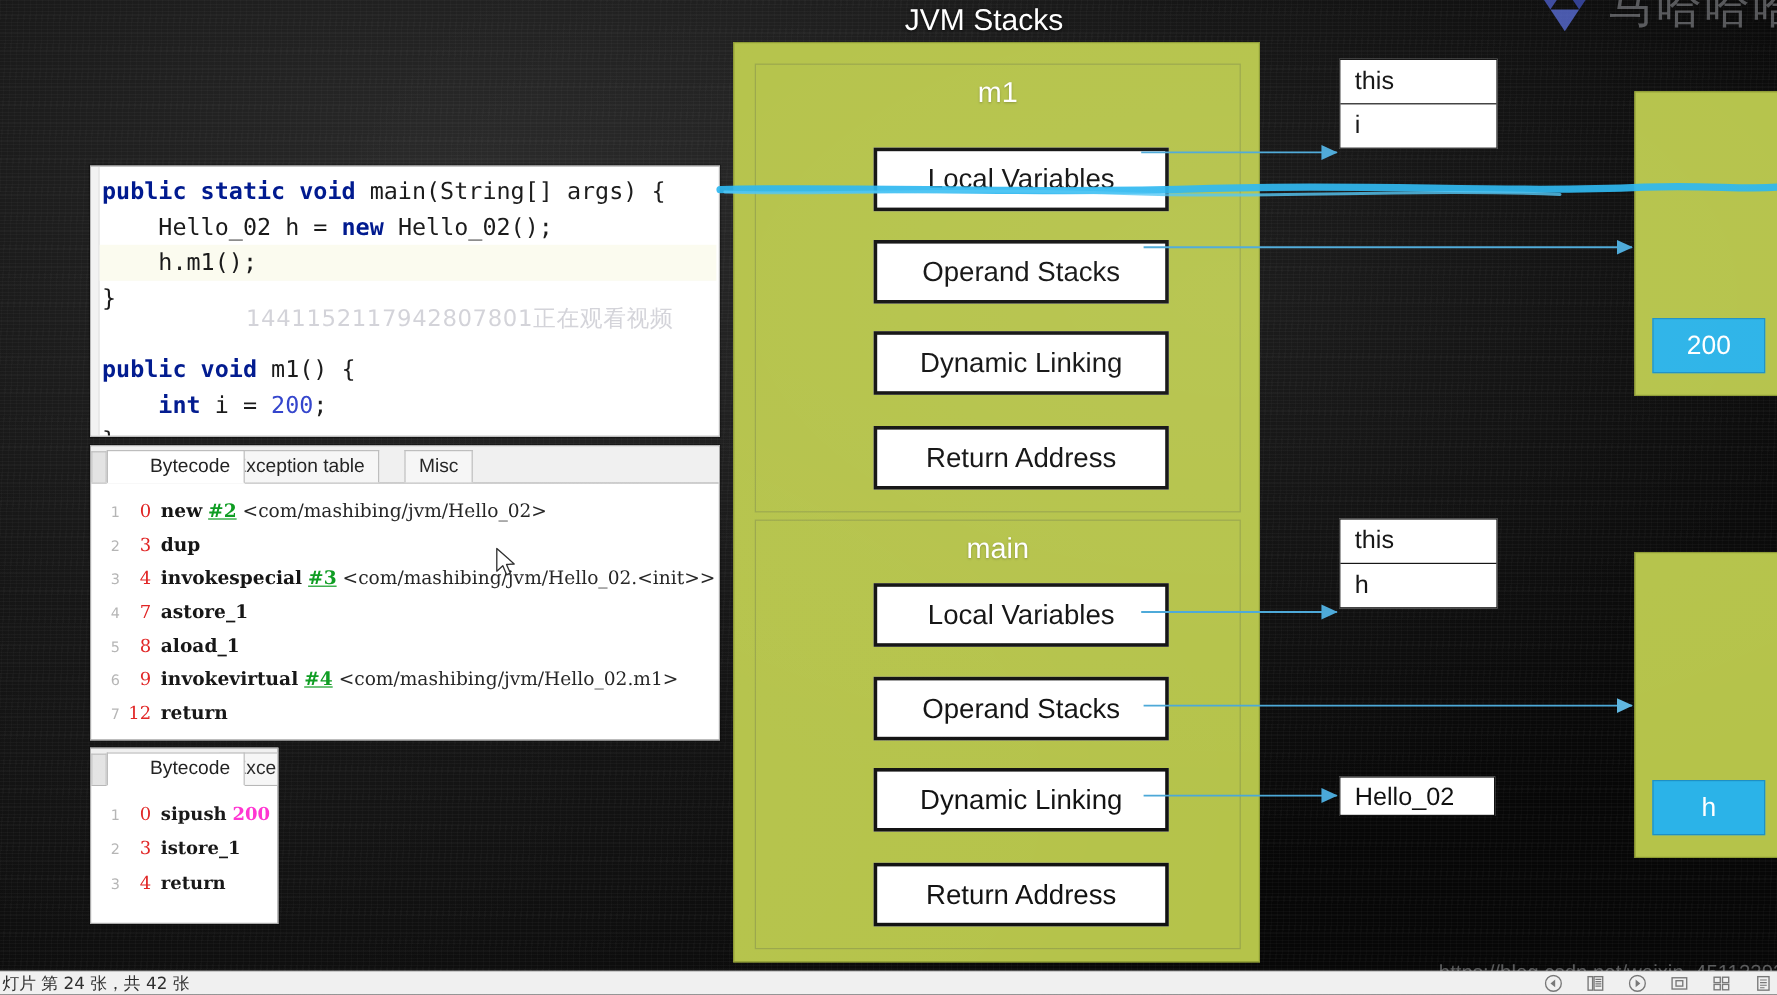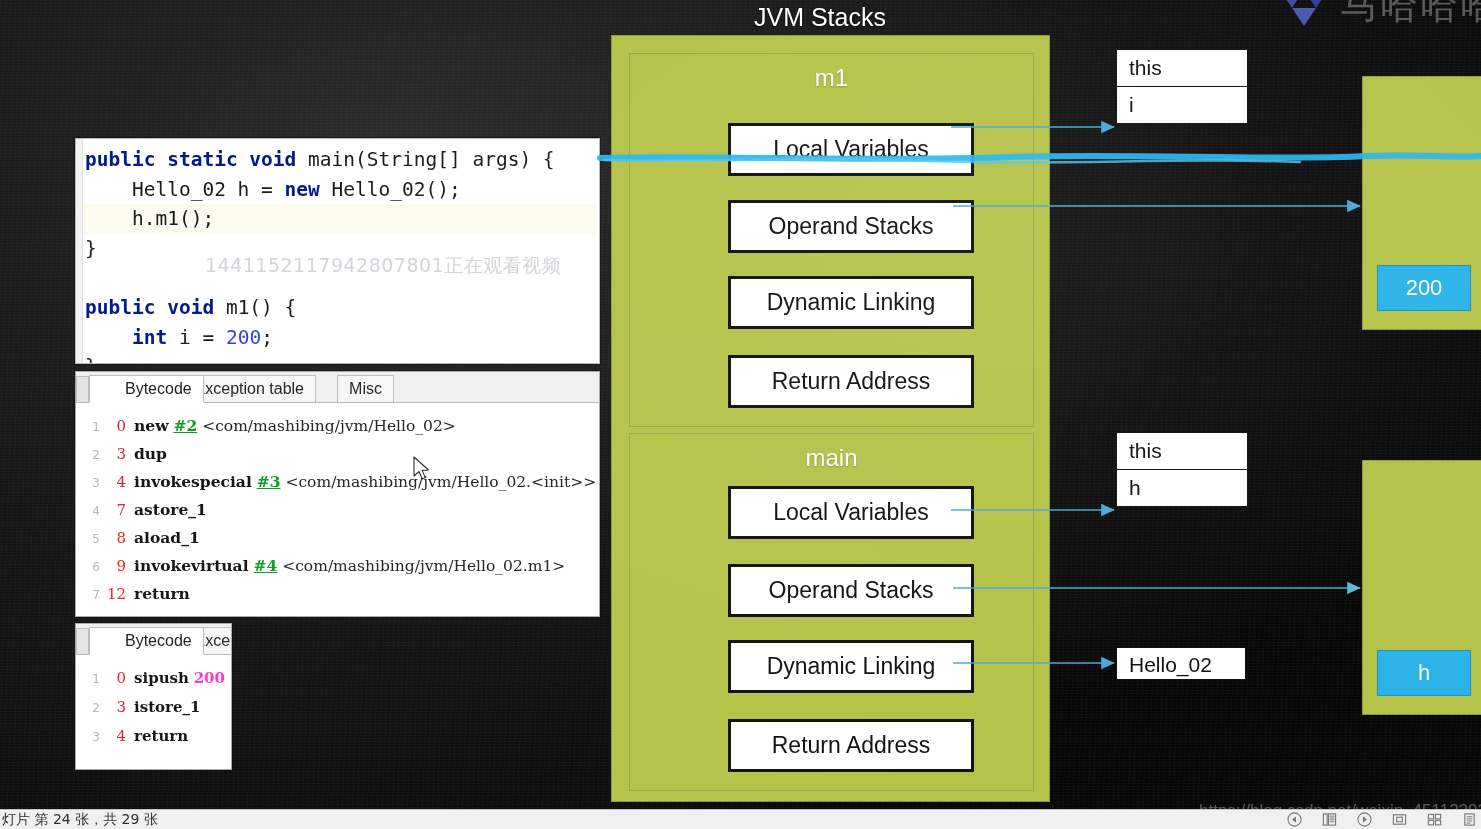--- a/index.html
+++ b/index.html
@@ -275,21 +275,21 @@
     <line x1="953" y1="663" x2="1114" y2="663" stroke="#4aa8d8" stroke-width="1.6" marker-end="url(#ah)"></line>
 
     <path d="M600,158 C720,155 860,162 1010,157 C1140,153 1260,161 1370,156 C1420,154 1450,158 1481,156" stroke="#29b6f0" stroke-width="6" fill="none" stroke-linecap="round" opacity="0.92"></path>
     <path d="M604,160 C700,163 800,156 930,161 C1060,166 1180,157 1300,162" stroke="#4fc6f5" stroke-width="2.5" fill="none" stroke-linecap="round" opacity="0.8"></path>
   </svg>
 
   <div class="wm-url">https://blog.csdn.net/weixin_45112292</div>
 </div>
 
 <div class="statusbar">
-  <div class="sb-text">灯片 第 24 张，共 29 张</div>
+  <div class="sb-text">灯片 第 24 张，共 42 张</div>
   <div class="sb-icons">
     <svg class="sb-ic" viewBox="0 0 16 16">
       <circle cx="8" cy="8" r="7" fill="none" stroke="#4a4a4a" stroke-width="1.2"></circle>
       <path d="M9.6 4.5 L5.4 8 L9.6 11.5 Z" fill="#4a4a4a"></path>
     </svg>
     <svg class="sb-ic" viewBox="0 0 16 16">
       <rect x="1.5" y="2" width="4" height="12" fill="none" stroke="#4a4a4a" stroke-width="1.2"></rect>
       <rect x="6.8" y="2" width="7.7" height="12" fill="none" stroke="#4a4a4a" stroke-width="1.2"></rect>
       <path d="M8 4.4h5.3M8 6.4h5.3M8 8.4h5.3M8 10.4h5.3" stroke="#4a4a4a" stroke-width="1"></path>
     </svg>

